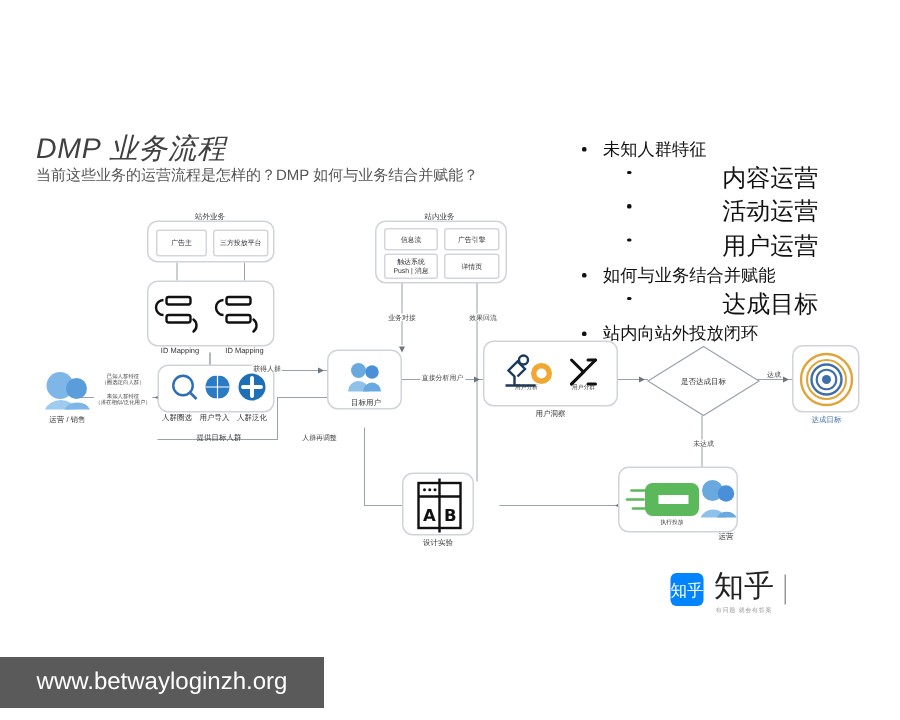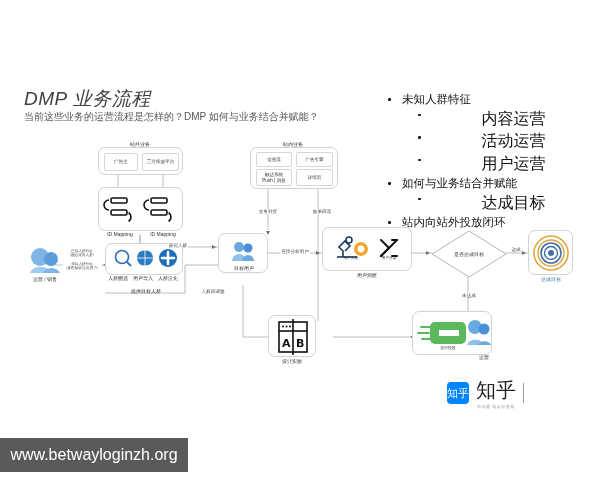--- a/index.html
+++ b/index.html
@@ -10,21 +10,21 @@
   }
   .slide{position:absolute;inset:0;background:#fff;}
 
   
   .wm-tg{
     position:absolute;left:452px;top:8px;width:140px;height:32px;
     background:#555555;color:#fff;font-size:17px;
     display:flex;align-items:center;justify-content:center;letter-spacing:.3px;
   }
   .wm-url{
-    position:absolute;left:0px;top:438px;width:188px;height:34px;
+    position:absolute;left:0px;top:438px;width:216px;height:34px;
     background:#5a5a5a;color:#fff;font-size:16px;
     display:flex;align-items:center;justify-content:center;
   }
 
   
   .title{
     position:absolute;left:24px;top:86px;font-size:19px;color:#404040;
     letter-spacing:.5px;font-weight:400;white-space:nowrap;font-style:italic;
   }
   .subtitle{

